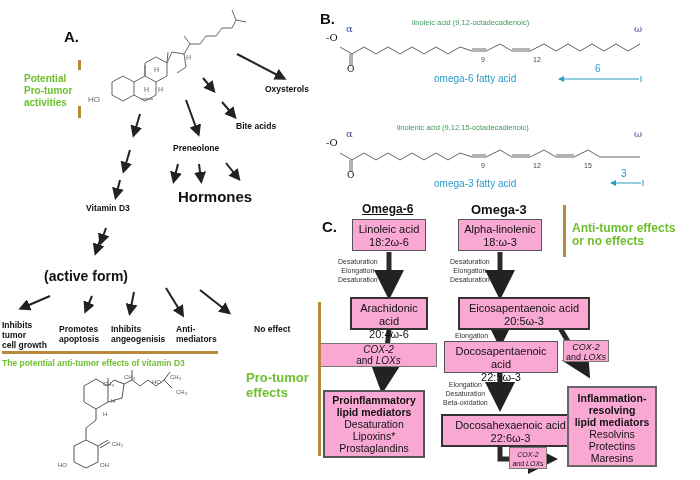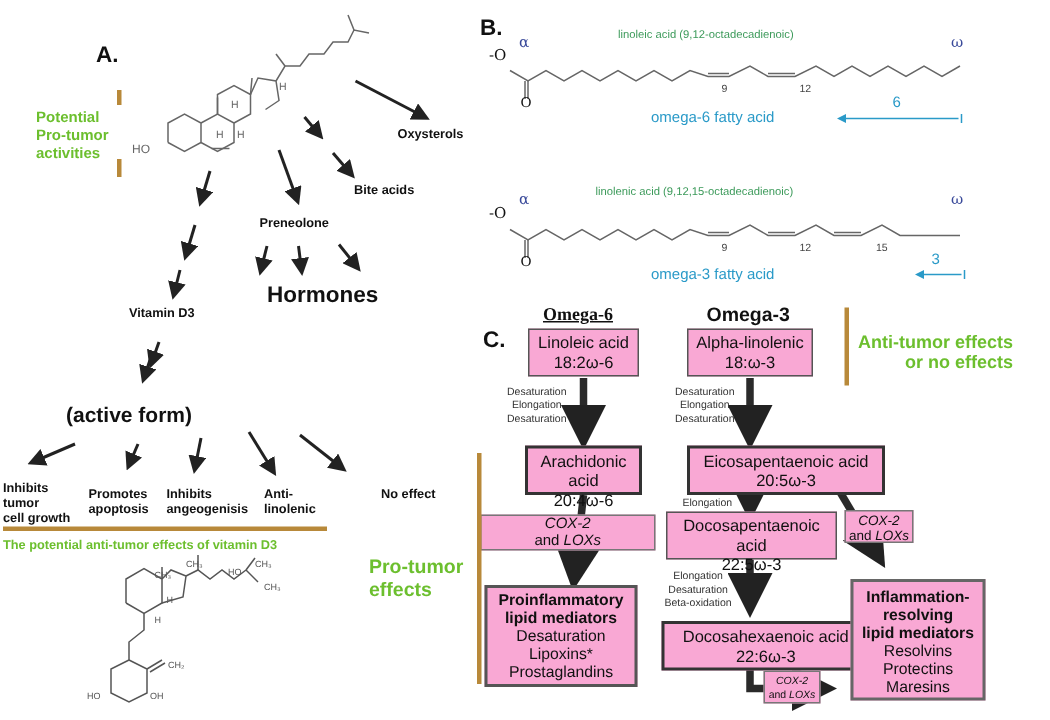--- a/index.html
+++ b/index.html
@@ -139,21 +139,21 @@
 <div class="abs tiny" style="left:59px;top:324px;line-height:10px;">
   <div>Promotes</div>
   <div>apoptosis</div>
 </div>
 <div class="abs tiny" style="left:111px;top:324px;line-height:10px;">
   <div>Inhibits</div>
   <div>angeogenisis</div>
 </div>
 <div class="abs tiny" style="left:176px;top:324px;line-height:10px;">
   <div>Anti-</div>
-  <div>linolenic</div>
+  <div>mediators</div>
 </div>
 <div class="abs tiny" style="left:226px;top:324px;padding-left:28px;">No effect</div>
 <div class="abs tan" style="left:2px;top:351px;width:216px;height:3px;"></div>
 <div class="abs green" style="left:2px;top:358px;font-size:8.5px;">The potential anti-tumor effects of vitamin D3</div>
 <div class="abs" style="left:124px;top:374px;font-size:6px;color:#555;">CH₃</div>
 <div class="abs" style="left:152px;top:379px;font-size:6px;color:#555;">HO</div>
 <div class="abs" style="left:170px;top:374px;font-size:6px;color:#555;">CH₃</div>
 <div class="abs" style="left:176px;top:389px;font-size:6px;color:#555;">CH₃</div>
 <div class="abs" style="left:103px;top:381px;font-size:6px;color:#555;">CH₃</div>
 <div class="abs" style="left:111px;top:398px;font-size:6px;color:#555;">H</div>
@@ -178,21 +178,21 @@
 <div class="abs navy" style="left:346px;top:128px;font-size:10px;">α</div>
 <div class="abs navy" style="left:634px;top:128px;font-size:10px;">ω</div>
 <div class="abs dkgreen" style="left:397px;top:123px;font-size:7.5px;">linolenic acid (9,12,15-octadecadienoic)</div>
 <div class="abs" style="left:481px;top:162px;font-size:7px;color:#444;">9</div>
 <div class="abs" style="left:533px;top:162px;font-size:7px;color:#444;">12</div>
 <div class="abs" style="left:584px;top:162px;font-size:7px;color:#444;">15</div>
 <div class="abs teal" style="left:434px;top:178px;font-size:10px;">omega-3 fatty acid</div>
 <div class="abs teal" style="left:621px;top:168px;font-size:10px;">3</div>
 
 <div class="abs panel-label" style="left:322px;top:218px;">C.</div>
-<div class="abs bold" style="left:362px;top:202px;font-size:12px;text-decoration:underline;font-family:Liberation Serif, serif;">Omega-6</div>
+<div class="abs bold" style="left:362px;top:202px;font-size:12px;text-decoration:underline;">Omega-6</div>
 <div class="abs bold" style="left:471px;top:202px;font-size:13px;">Omega-3</div>
 
 <div class="box" style="left:352px;top:219px;width:74px;height:32px;padding-top:3px;">
   <div>Linoleic acid</div>
   <div>18:2ω-6</div>
 </div>
 <div class="box" style="left:458px;top:219px;width:84px;height:32px;padding-top:3px;">
   <div>Alpha-linolenic</div>
   <div>18:ω-3</div>
 </div>
@@ -261,21 +261,21 @@
 <div class="box" style="left:567px;top:386px;width:90px;height:81px;border:2px solid #666;padding-top:4px;font-size:10.5px;line-height:12px;">
   <div class="bold">Inflammation-</div>
   <div class="bold">resolving</div>
   <div class="bold">lipid mediators</div>
   <div>Resolvins</div>
   <div>Protectins</div>
   <div>Maresins</div>
 </div>
 
 <div class="abs tan" style="left:563px;top:205px;width:3px;height:52px;"></div>
-<div class="abs green" style="left:572px;top:222px;font-size:12px;line-height:13px;text-align:right;">
+<div class="abs green" style="left:572px;top:222px;font-size:12px;line-height:13px;">
   <div>Anti-tumor effects</div>
   <div>or no effects</div>
 </div>
 
 <div class="abs tan" style="left:318px;top:302px;width:3px;height:154px;"></div>
 <div class="abs green" style="left:246px;top:370px;font-size:13px;line-height:15px;">
   <div>Pro-tumor</div>
   <div>effects</div>
 </div>
 

